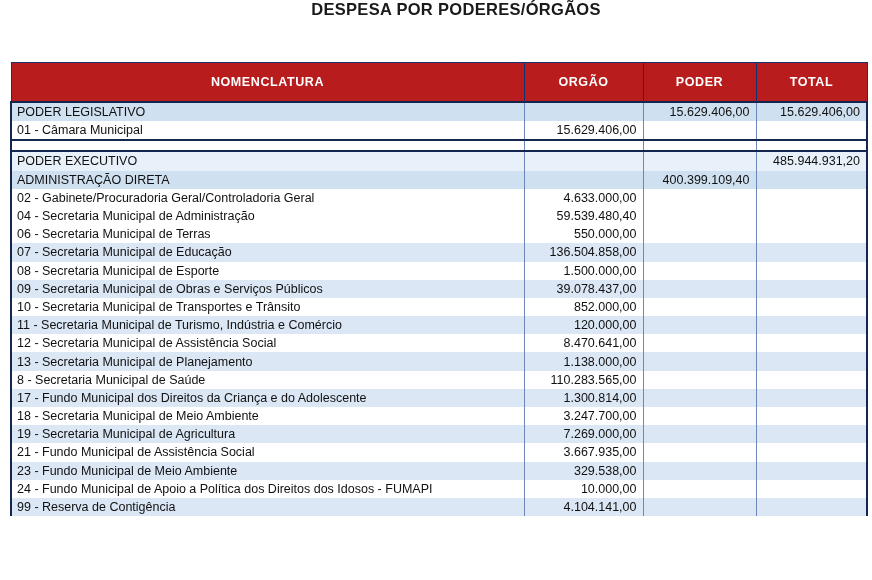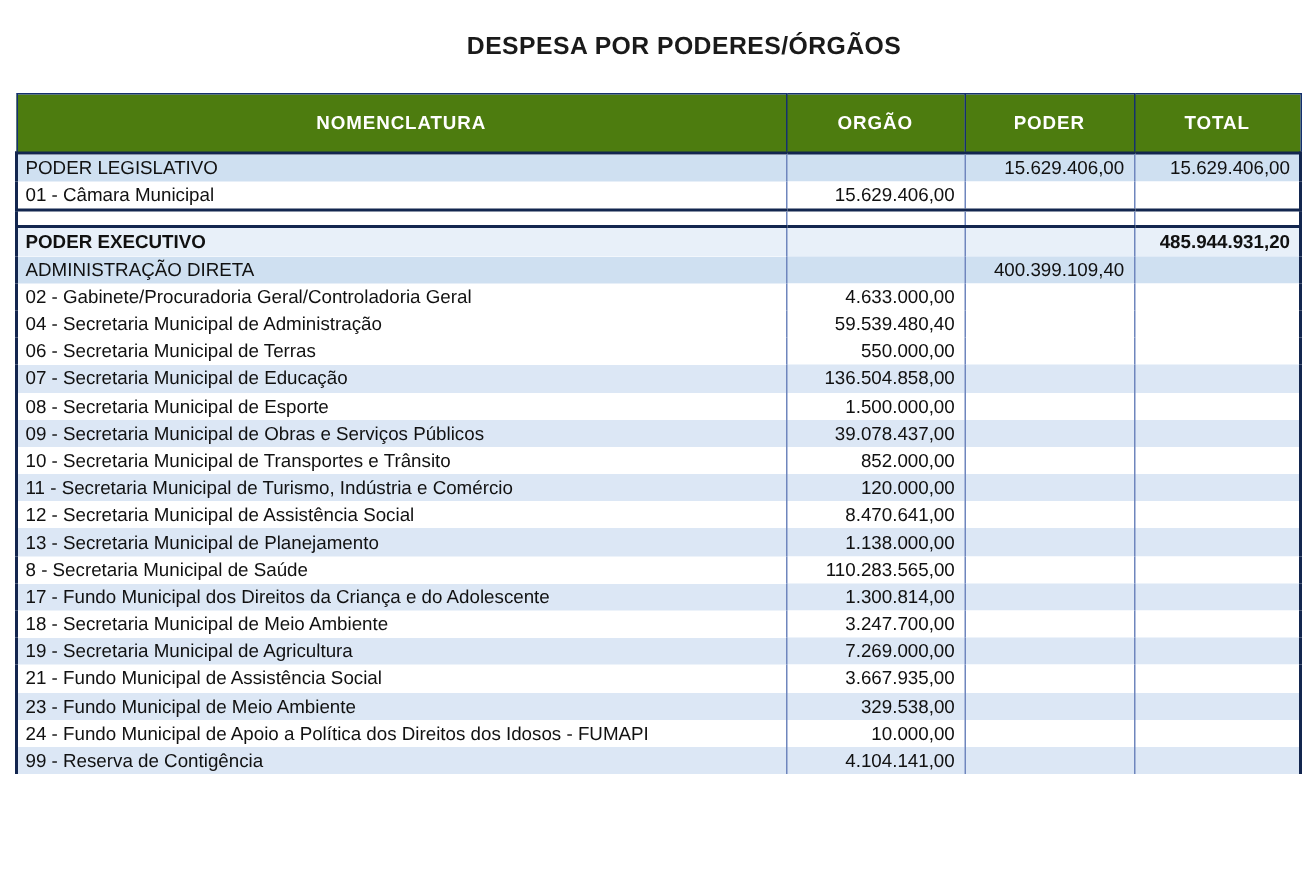--- a/index.html
+++ b/index.html
@@ -16,21 +16,21 @@
   .page {
     position: relative;
     width: 872px;
     height: 580px;
     background: #ffffff;
     box-sizing: border-box;
   }
   .title-bar {
     height: 62px;
     display: flex;
-    align-items: center;
+    align-items: flex-start;
     justify-content: center;
     padding-left: 40px;
   }
   .doc-title {
     font-size: 16.5px;
     font-weight: bold;
     color: #1a1a1a;
     letter-spacing: 0.3px;
     text-align: center;
   }
@@ -38,21 +38,21 @@
     border-collapse: collapse;
     width: 852px;
     margin-left: 10px;
     table-layout: fixed;
   }
   table.budget th, table.budget td {
     padding: 0;
     font-size: 12.5px;
   }
   thead th {
-    background: #4d7c0f;
+    background: #b91c1c;
     color: #ffffff;
     font-weight: bold;
     font-size: 13px;
     height: 38px;
     text-align: center;
     border: 1px solid #14306f;
     letter-spacing: 0.6px;
   }
   thead th.col-nomen { width: 512px; }
   thead th.col-orgao { width: 118px; }
@@ -79,21 +79,21 @@
     white-space: nowrap;
   }
   .row-light td { background: #dce7f5; }
   .row-white td { background: #ffffff; }
   .row-head td {
     background: #cfe0f1;
     font-weight: normal;
   }
   .row-head-white td {
     background: #e8f0f9;
-    font-weight: bold;
+    font-weight: normal;
   }
   tr.sep td {
     height: 9px;
     background: #ffffff;
     border-left: 1px solid #6f86bd;
     border-right: 1px solid #6f86bd;
   }
   tr.topline td {
     border-top: 2px solid #13264f;
   }

